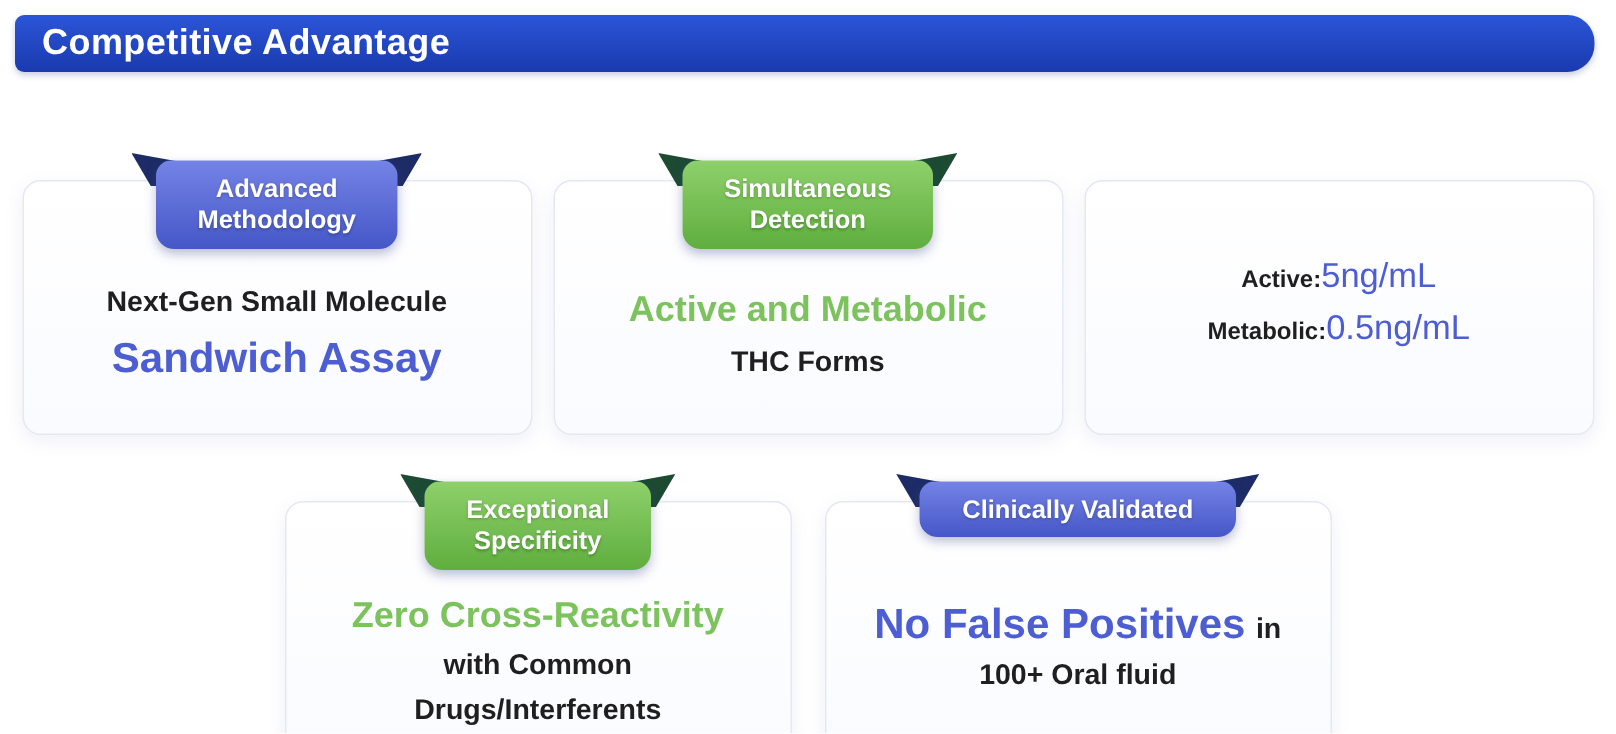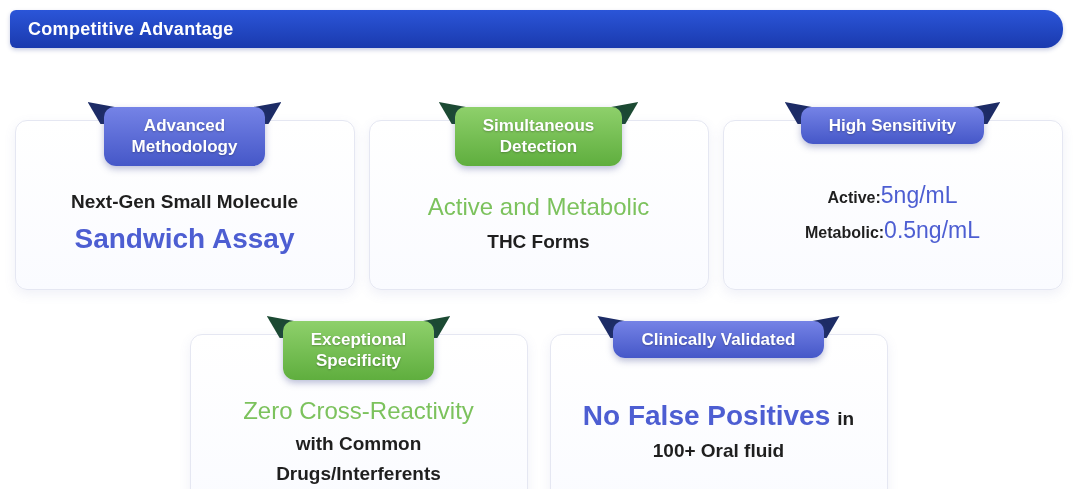--- a/index.html
+++ b/index.html
@@ -9,21 +9,21 @@
   }
   
   .header-bar{
     margin:10px 14px 0 10px; height:38px;
     background:linear-gradient(180deg,#2b55d8 0%,#1a3aae 100%);
     border-radius:6px 18px 18px 6px;
     display:flex; align-items:center; padding-left:18px;
     box-shadow:0 2px 4px rgba(30,50,140,.25);
   }
   .header-bar .title{
-    color:#ffffff; font-weight:700; font-size:18px; letter-spacing:.3px;
+    color:#ffffff; font-weight:700; font-size:24px; letter-spacing:.3px;
   }
   
   .row{ display:flex; justify-content:center; }
   .row-top{ margin-top:40px; gap:14px; }
   .row-bottom{ margin-top:44px; gap:22px; }
   .card{
     position:relative; z-index:0;
     width:340px;
     border:1px solid #e5e7f2; border-radius:12px;
     background:linear-gradient(180deg,#ffffff 0%,#fafbff 100%);
@@ -69,21 +69,21 @@
   
   .body{
     flex:1; display:flex; flex-direction:column;
     justify-content:center; align-items:center;
     gap:10px; padding:6px 12px 14px; text-align:center;
   }
   .t-dark { font-weight:700; font-size:19px; color:#1f1f1f; }
   .t-dark-sm { font-weight:700; font-size:16px; color:#1f1f1f; }
   .t-blue { font-weight:700; font-size:28px; color:#4d5ed2; }
   .t-blue-val { font-weight:400; font-size:23px; color:#4d5ed2; }
-  .t-green{ font-weight:400; font-size:24px; color:#7cc25d; }
+  .t-green{ font-weight:700; font-size:24px; color:#7cc25d; }
   .inline-row{ display:flex; align-items:baseline; justify-content:center; }
   .gap-sm{ gap:8px; }
   .suffix{ margin-left:7px; }
 </style>
 </head>
 <body>
 
 <div class="page">
 
   <div class="header-bar">
@@ -104,21 +104,20 @@
     <div class="card green">
       <div class="ribbon">Simultaneous
 Detection</div>
       <div class="body">
         <div class="t-green">Active and Metabolic</div>
         <div class="t-dark">THC Forms</div>
       </div>
     </div>
 
     <div class="card blue">
-      <div class="ribbon">High Sensitivity</div>
       <div class="body gap-sm">
         <div class="inline-row">
           <span class="t-dark-sm">Active:</span>
             <span class="t-blue-val">5ng/mL</span>
         </div>
         <div class="inline-row">
           <span class="t-dark-sm">Metabolic:</span>
             <span class="t-blue-val">0.5ng/mL</span>
         </div>
       </div>

